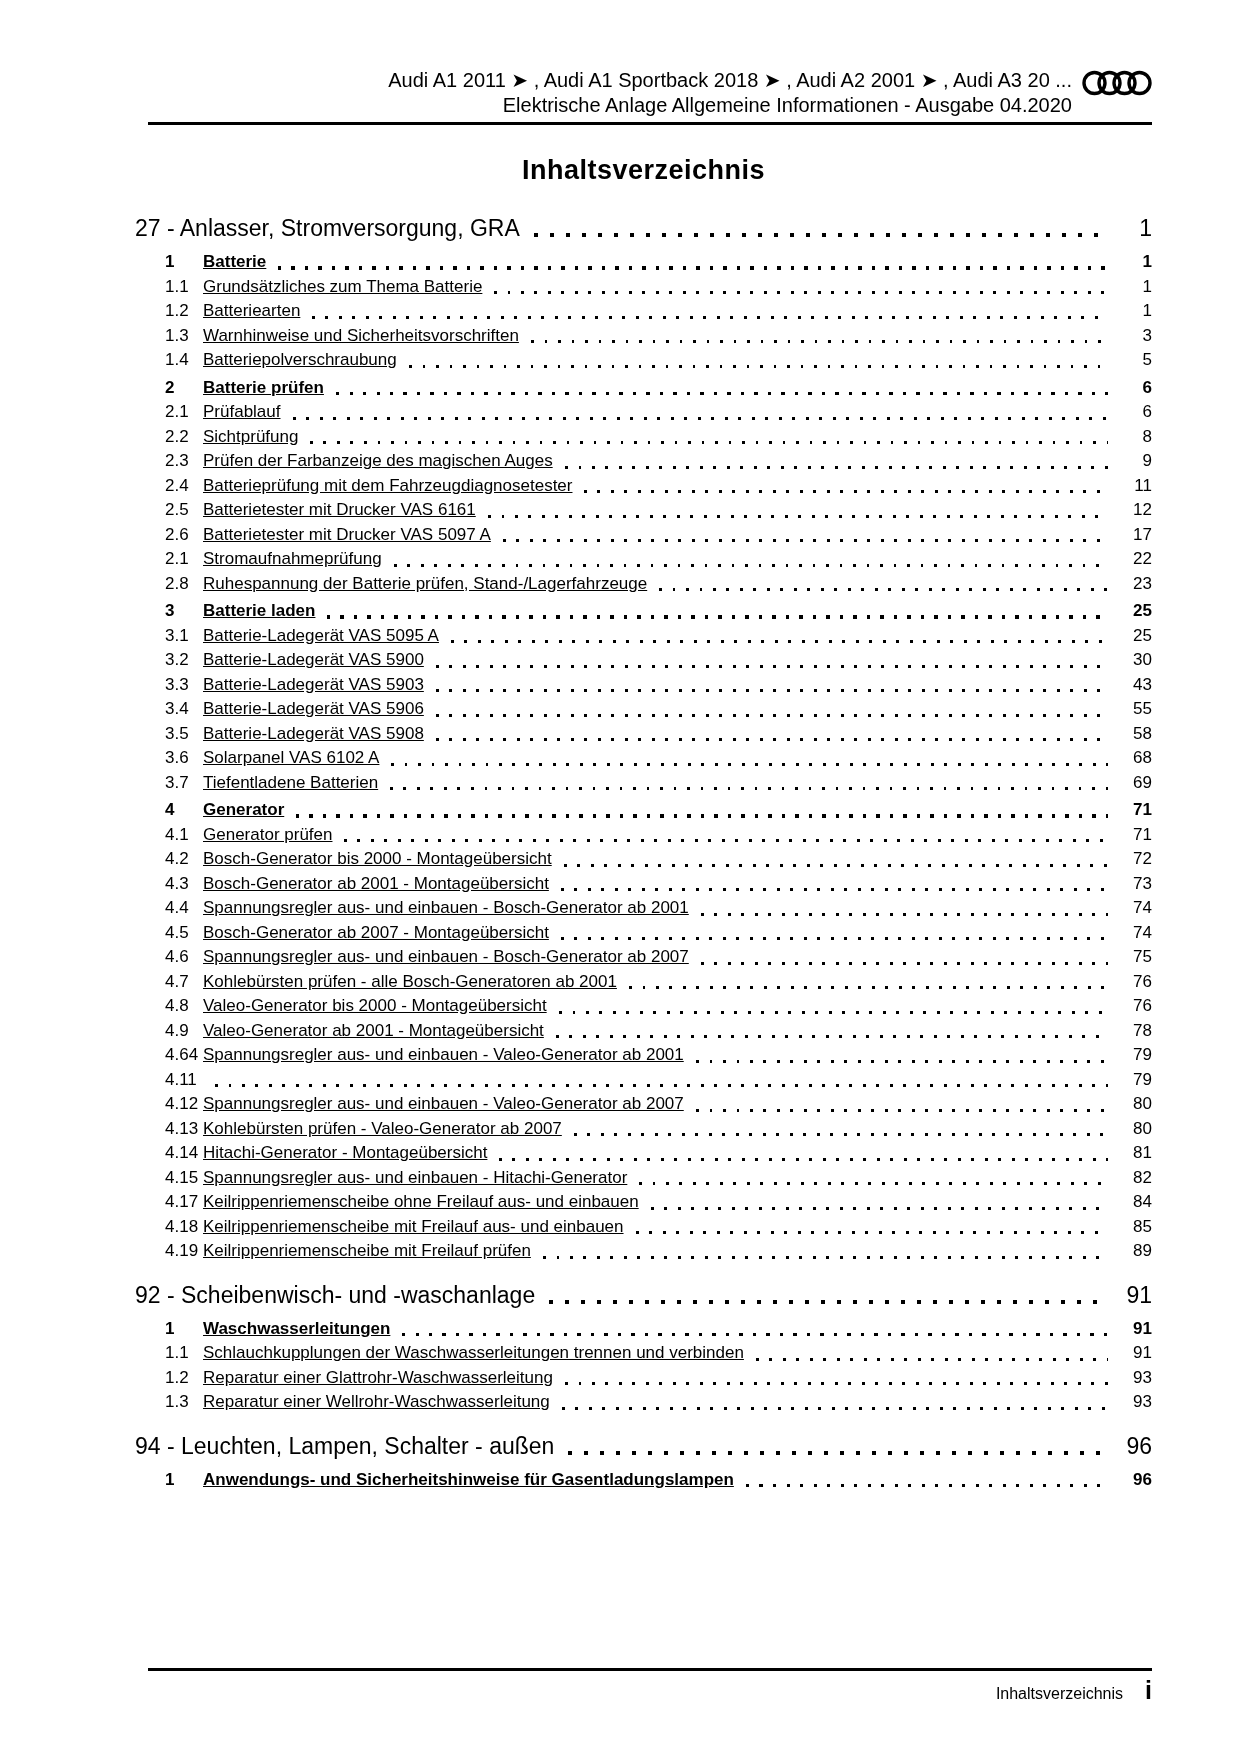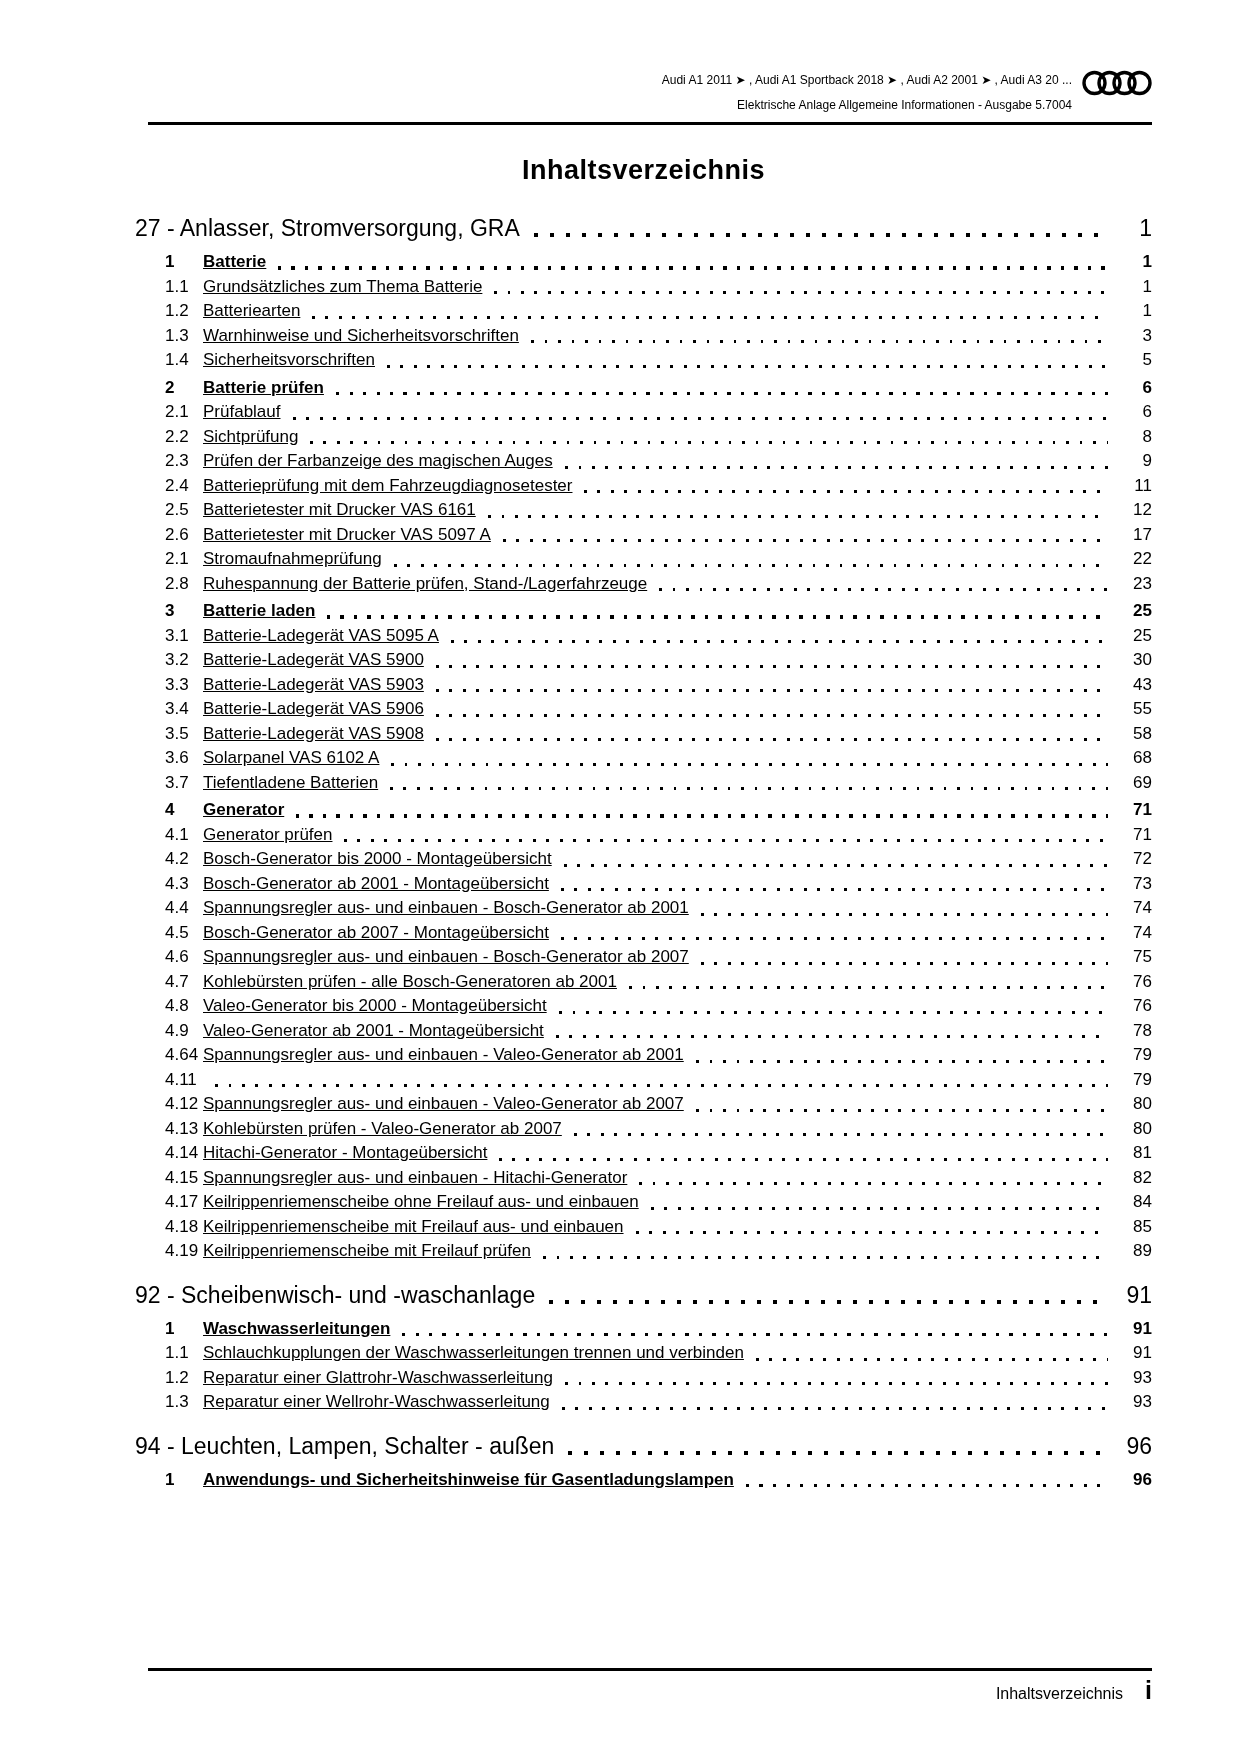--- a/index.html
+++ b/index.html
@@ -9,21 +9,21 @@
     margin:0 auto;
     background:#ffffff;
     color:#000;
     font-family:"Liberation Sans","DejaVu Sans",sans-serif;
     box-sizing:border-box;
     overflow:hidden;
   }
 
   
   .header { position:relative; margin:68px 88px 0 148px; }
-  .header-text { text-align:right; padding-right:80px; font-size:12px; line-height:25px; }
+  .header-text { text-align:right; padding-right:80px; font-size:20px; line-height:25px; }
   .logo { position:absolute; right:0; top:1px; width:70px; height:28px; }
   .rule { border:0; border-top:3px solid #000; margin:4px 0 0 0; }
 
   
   .doc-title {
     margin:30px 88px 0 135px;
     text-align:center;
     font-size:27px; font-weight:bold;
     letter-spacing:0.5px;
   }
@@ -64,21 +64,21 @@
   .footer-page { font-size:25px; font-weight:bold; margin-left:22px; line-height:26px; }
 </style>
 </head>
 <body>
 
 <div class="page">
 
   <header class="header">
     <div class="header-text">
       <div>Audi A1 2011 ➤ , Audi A1 Sportback 2018 ➤ , Audi A2 2001 ➤ , Audi A3 20 ...</div>
-      <div>Elektrische Anlage Allgemeine Informationen - Ausgabe 5.7004</div>
+      <div>Elektrische Anlage Allgemeine Informationen - Ausgabe 04.2020</div>
     </div>
     <svg class="logo" viewBox="0 0 70 28" xmlns="http://www.w3.org/2000/svg" aria-hidden="true">
       <circle cx="12.5" cy="14" r="10.5" fill="none" stroke="#000" stroke-width="3.4"></circle>
       <circle cx="27.5" cy="14" r="10.5" fill="none" stroke="#000" stroke-width="3.4"></circle>
       <circle cx="42.5" cy="14" r="10.5" fill="none" stroke="#000" stroke-width="3.4"></circle>
       <circle cx="57.5" cy="14" r="10.5" fill="none" stroke="#000" stroke-width="3.4"></circle>
     </svg>
     <hr class="rule">
   </header>
 
@@ -115,21 +115,21 @@
 
   <div class="row sec-row">
     <span class="num">1.3</span>
     <span class="sec-title">Warnhinweise und Sicherheitsvorschriften</span>
     <span class="leader"></span>
     <span class="pg">3</span>
   </div>
 
   <div class="row sec-row">
     <span class="num">1.4</span>
-    <span class="sec-title">Sicherheitsvorschriften</span>
+    <span class="sec-title">Batteriepolverschraubung</span>
     <span class="leader"></span>
     <span class="pg">5</span>
   </div>
 
   <div class="row sec-row bold">
     <span class="num">2</span>
     <span class="sec-title">Batterie prüfen</span>
     <span class="leader"></span>
     <span class="pg">6</span>
   </div>

